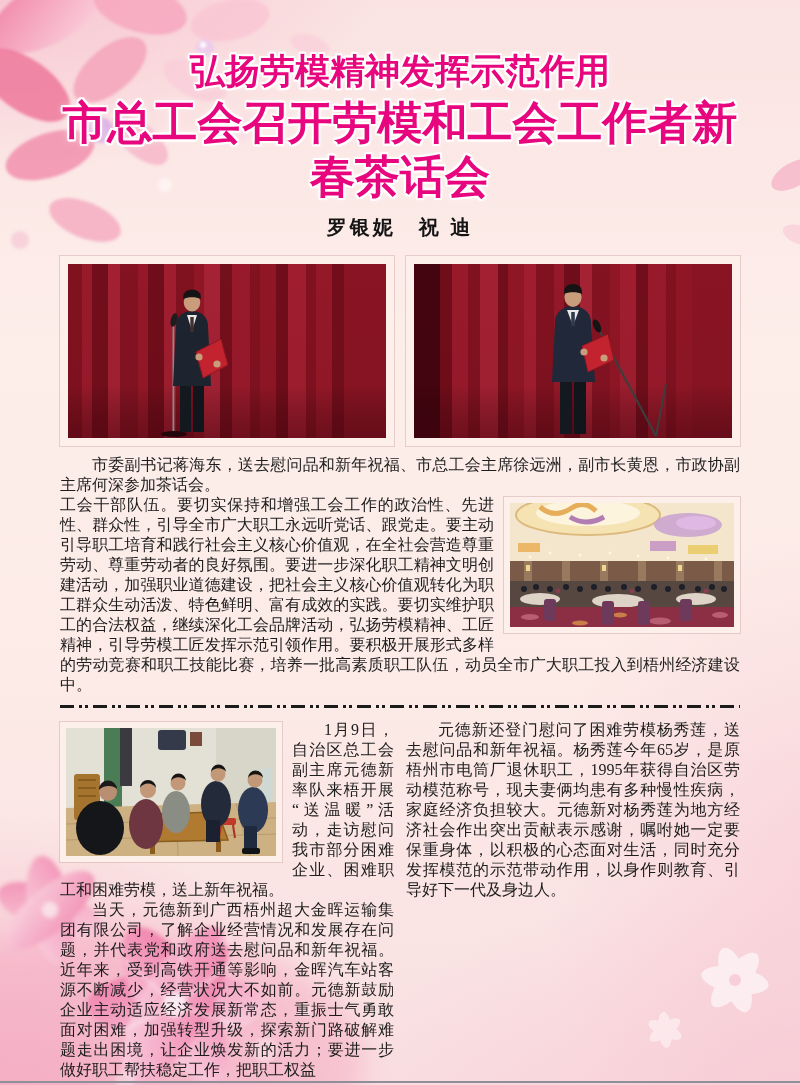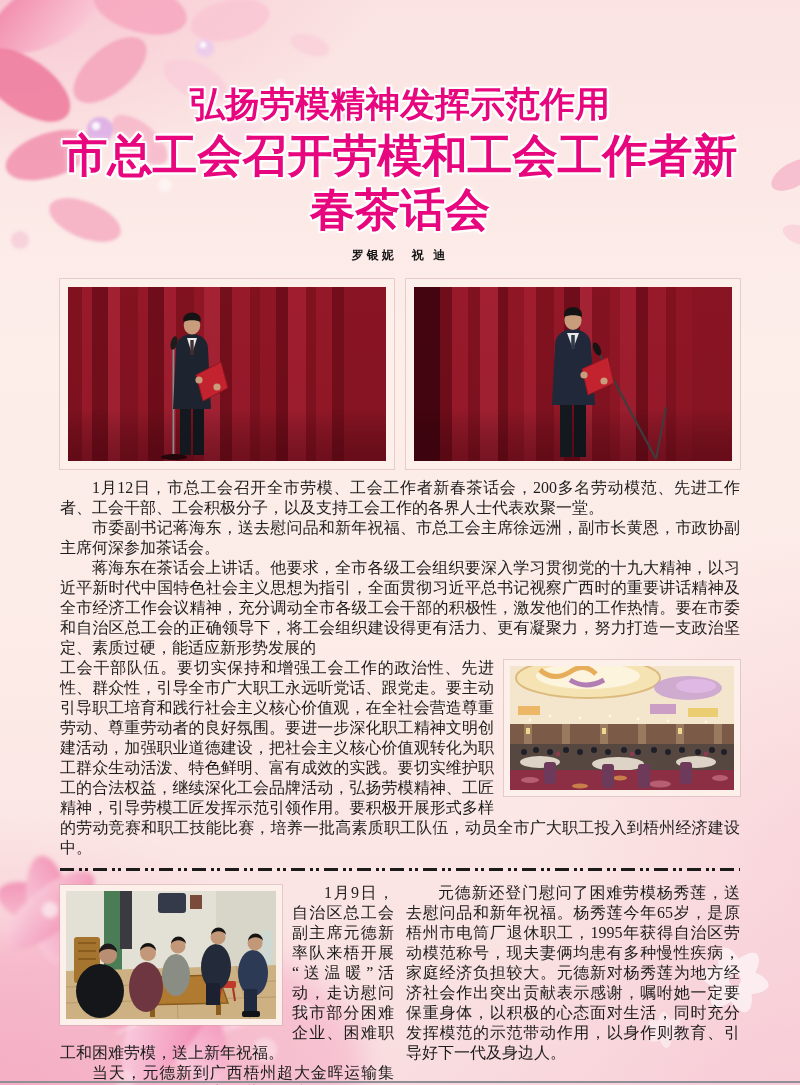--- a/index.html
+++ b/index.html
@@ -17,25 +17,25 @@
   .content{position:relative;z-index:2;padding:0 60px;}
   
   .masthead{padding-top:50px;text-align:center;}
   .title-line{
     font-family:"Liberation Sans","DejaVu Sans",sans-serif;
     font-weight:bold;color:#e7067e;line-height:1.2;letter-spacing:0px;
     text-shadow:2px 0 0 #fff,-2px 0 0 #fff,0 2px 0 #fff,0 -2px 0 #fff,
                 1.6px 1.6px 0 #fff,-1.6px 1.6px 0 #fff,1.6px -1.6px 0 #fff,-1.6px -1.6px 0 #fff,
                 0 0 7px rgba(255,255,255,.9);
   }
-  .title-line.l1{font-size:35px;margin-top:33px;}
+  .title-line.l1{font-size:35px;}
   .title-line.l2{font-size:45px;margin-top:4px;}
   .byline{
     margin-top:10px;font-family:"Liberation Sans","DejaVu Sans",sans-serif;
-    font-size:12px;font-weight:600;color:#141414;letter-spacing:3px;text-align:center;
+    font-size:20px;font-weight:600;color:#141414;letter-spacing:3px;text-align:center;
   }
   
   .photo-row{display:flex;gap:12px;margin-top:15px;}
   .frame{
     background:#fdf0ea;padding:8px;box-sizing:border-box;
     box-shadow:0 0 0 1px rgba(205,165,165,.45);
     margin:0;line-height:0;
   }
   .frame svg{display:block;}
   
@@ -273,24 +273,22 @@
               <path d="M150.2,30 C151,23 155,21 159,21 C163,21 167,23 167.8,30 C164,27.5 154,27.5 150.2,30 Z" fill="#151313"></path>
               <polygon points="168,82 194,70 200,96 174,108" fill="#c2232f" stroke="#8e1620" stroke-width="1"></polygon>
               <circle cx="170" cy="88" r="3.6" fill="#c99c7c"></circle>
               <circle cx="190" cy="94" r="3.6" fill="#c99c7c"></circle>
             </g>
           </svg>
         </figure>
       </div>
 
       <div class="bodytext">
-        <p class="indent">1月12日，市总工会召开全市劳模、工会工作者新春茶话会，200多名劳动模范、先进工作者、工会干部、工会积极分子，以及支持工会工作的各界人士代表欢聚一堂。</p>
         <p class="indent">市委副书记蒋海东，送去慰问品和新年祝福、市总工会主席徐远洲，副市长黄恩，市政协副主席何深参加茶话会。</p>
-        <p class="indent">
-          <span>蒋海东在茶话会上讲话。他要求，全市各级工会组织要深入学习贯彻党的十九大精神，以习近平新时代中国特色社会主义思想为指引，全面贯彻习近平总书记视察广西时的重要讲话精神及全市经济工作会议精神，充分调动全市各级工会干部的积极性，激发他们的工作热情。要在市委和自治区总工会的正确领导下，将工会组织建设得更有活力、更有凝聚力，努力打造一支政治坚定、素质过硬，能适应新形势发展的</span></p><figure class="frame banquet-float" aria-label="新春茶话会宴会厅现场，众人围桌而坐">
+        <figure class="frame banquet-float" aria-label="新春茶话会宴会厅现场，众人围桌而坐">
             <svg width="224" height="124" viewBox="0 0 224 124">
               <rect width="224" height="58" fill="#f3e6cd"></rect>
               <ellipse cx="78" cy="12" rx="72" ry="20" fill="#f6e3b4" stroke="#dcba7e" stroke-width="2"></ellipse>
               <ellipse cx="78" cy="10" rx="52" ry="13" fill="#fdf4dd"></ellipse>
               <path d="M30,4 q14,12 30,2 q14,-10 26,2" stroke="#e09c3a" stroke-width="5" fill="none" opacity=".8"></path>
               <path d="M60,14 q16,10 34,0" stroke="#9e5fa8" stroke-width="5" fill="none" opacity=".8"></path>
               <ellipse cx="178" cy="22" rx="34" ry="12" fill="#c9a0d0" opacity=".85"></ellipse>
               <ellipse cx="186" cy="20" rx="20" ry="7" fill="#e0b8e4"></ellipse>
               <rect x="140" y="38" width="26" height="10" fill="#b87fc2" opacity=".7"></rect>
               <rect x="178" y="42" width="30" height="9" fill="#e8c34b" opacity=".7"></rect>

